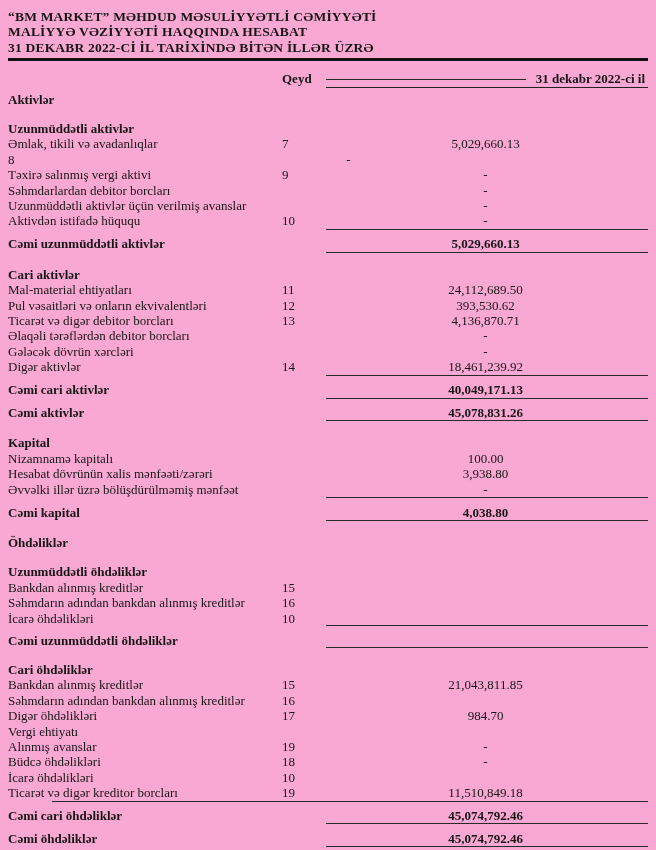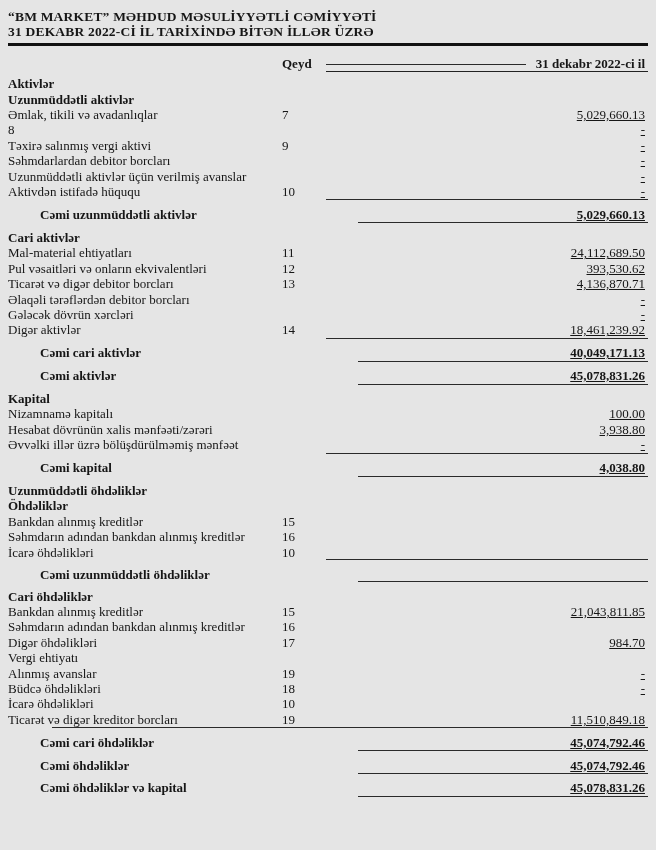--- a/index.html
+++ b/index.html
@@ -1,59 +1,60 @@
 <!DOCTYPE html>
 <html><head>
 <meta charset="utf-8">
 <style>
   html, body { margin: 0; padding: 0; background: #ffffff; }
   .page {
     position: relative;
     width: 656px;
     height: 850px;
-    background: #e5e5e5;
+    background: #f9a8d4;
     color: #161616;
     font-family: "Liberation Serif", "DejaVu Serif", serif;
     font-size: 13px;
     overflow: hidden;
     box-sizing: border-box;
     padding: 9px 8px 0 8px;
   }
   .doc-title { font-weight: bold; font-size: 13.5px; line-height: 15.4px; letter-spacing: 0.2px; white-space: nowrap; }
   .title-rule { height: 3px; background: #111; margin-top: 3px; }
 
   
   .row, .colhead { display: flex; line-height: 15.4px; }
   .c-label { width: 274px; white-space: nowrap; overflow: hidden; }
   .c-note  { width: 44px; text-align: left; }
-  .c-value { flex: 1; text-align: right; padding-right: 3px; text-decoration: underline; }
+  .c-value { flex: 1; text-align: center; padding-right: 3px; }
 
   .colhead { margin-top: 10px; }
   .colhead .c-note { font-weight: bold; }
   .c-value-head {
     flex: 1; display: flex; align-items: center;
     border-bottom: 1.6px solid #222;
     font-weight: bold;
   }
   .lead-line { flex: 1; height: 0; border-bottom: 1.5px solid #2a2a2a; margin-right: 10px; transform: translateY(1px); }
   .period-label { white-space: nowrap; padding-right: 3px; }
 
   .rows-host { margin-top: 2px; }
-  .row.section { font-weight: bold; margin-top: 0; }
+  .row.section { font-weight: bold; margin-top: 14px; }
   .rows-host .row.section:first-child { margin-top: 4px; }
-  .row.total { font-weight: bold; margin-top: 6.5px; margin-bottom: 6.5px; margin-left: 32px; }
+  .row.total { font-weight: bold; margin-top: 6.5px; margin-bottom: 6.5px; }
   .row.total .c-value { border-bottom: 1.6px solid #2a2a2a; }
   .row.rule-below .c-value { border-bottom: 1.5px solid #2a2a2a; }
 </style>
 </head>
 <body>
 
 <div class="page">
 
   <div class="doc-title">“BM MARKET” MƏHDUD MƏSULİYYƏTLİ CƏMİYYƏTİ</div>
+  <div class="doc-title">MALİYYƏ VƏZİYYƏTİ HAQQINDA HESABAT</div>
   <div class="doc-title">31 DEKABR 2022-Cİ İL TARİXİNDƏ BİTƏN İLLƏR ÜZRƏ</div>
   <div class="title-rule"></div>
 
   <div class="colhead">
     <div class="c-label"></div>
     <div class="c-note">Qeyd</div>
     <div class="c-value-head">
       <span class="lead-line"></span>
       <span class="period-label">31 dekabr 2022-ci il</span>
     </div>
@@ -168,26 +169,26 @@
         <div class="c-label">Əvvəlki illər üzrə bölüşdürülməmiş mənfəət</div>
         <div class="c-note"></div>
         <div class="c-value">-</div>
       </div>
       <div class="row total">
         <div class="c-label">Cəmi kapital</div>
         <div class="c-note"></div>
         <div class="c-value">4,038.80</div>
       </div>
       <div class="row section">
+        <div class="c-label">Öhdəliklər</div>
+        <div class="c-note"></div>
+        <div class="c-value"></div>
+      </div>
+      <div class="row section">
         <div class="c-label">Uzunmüddətli öhdəliklər</div>
-        <div class="c-note"></div>
-        <div class="c-value"></div>
-      </div>
-      <div class="row section">
-        <div class="c-label">Öhdəliklər</div>
         <div class="c-note"></div>
         <div class="c-value"></div>
       </div>
       <div class="row item">
         <div class="c-label">Bankdan alınmış kreditlər</div>
         <div class="c-note">15</div>
         <div class="c-value"></div>
       </div>
       <div class="row item">
         <div class="c-label">Səhmdarın adından bankdan alınmış kreditlər</div>

